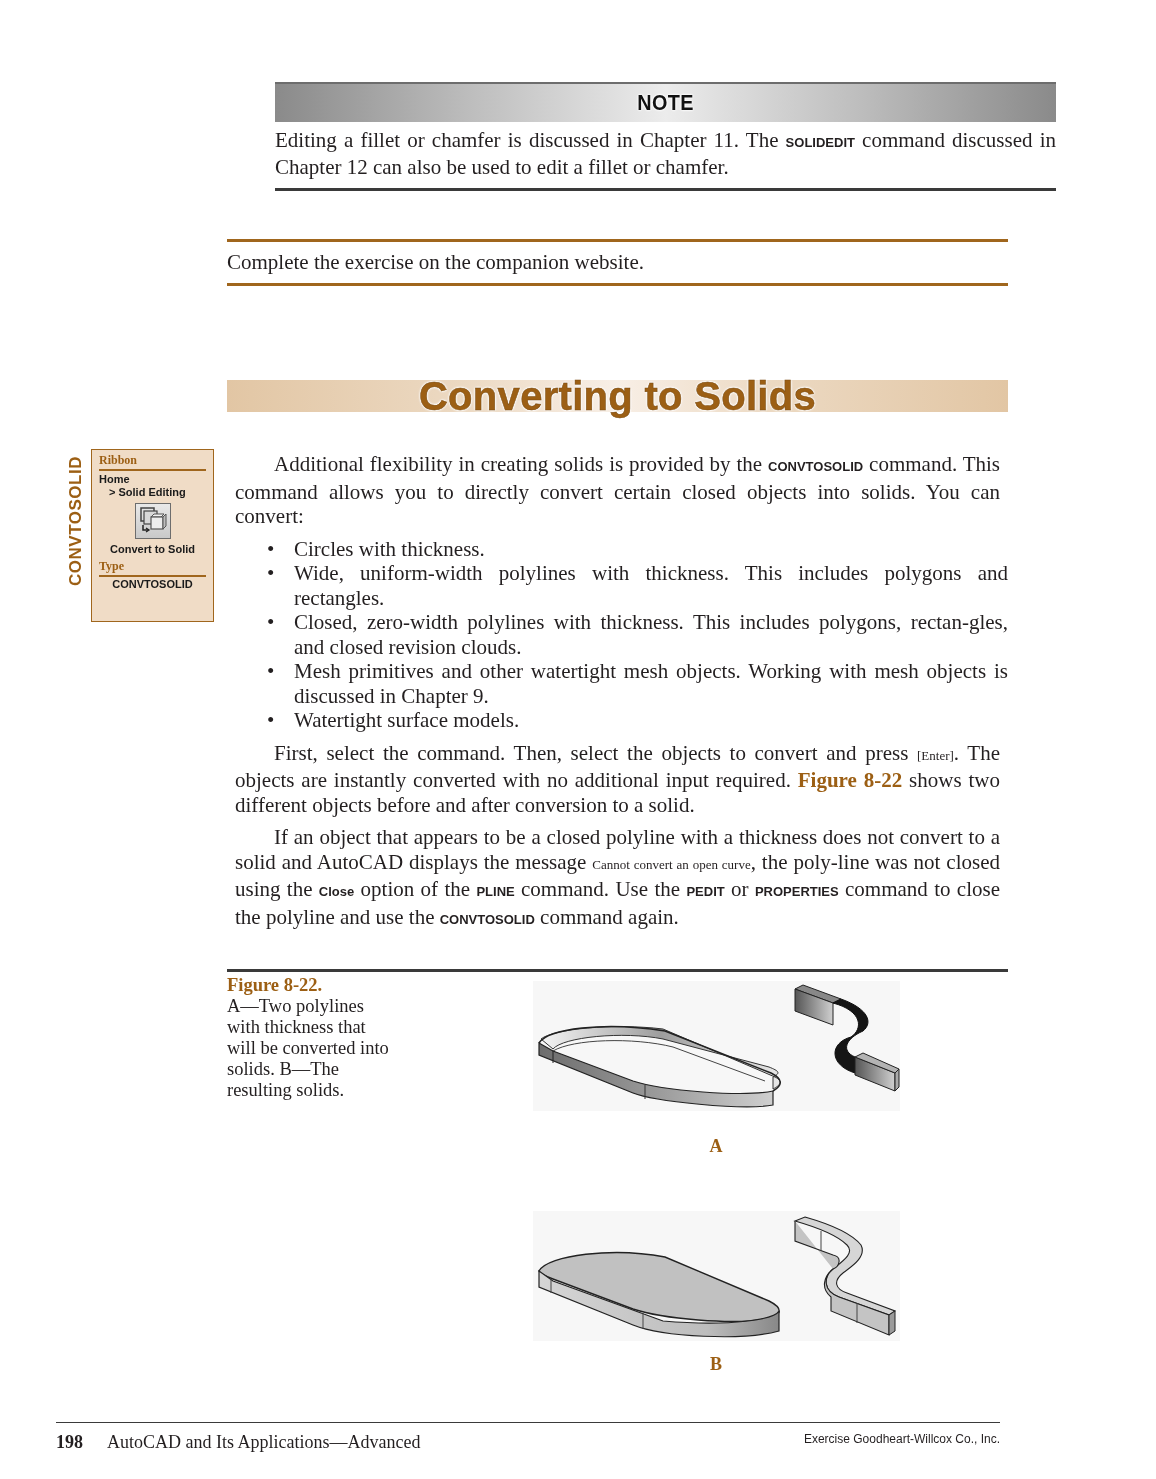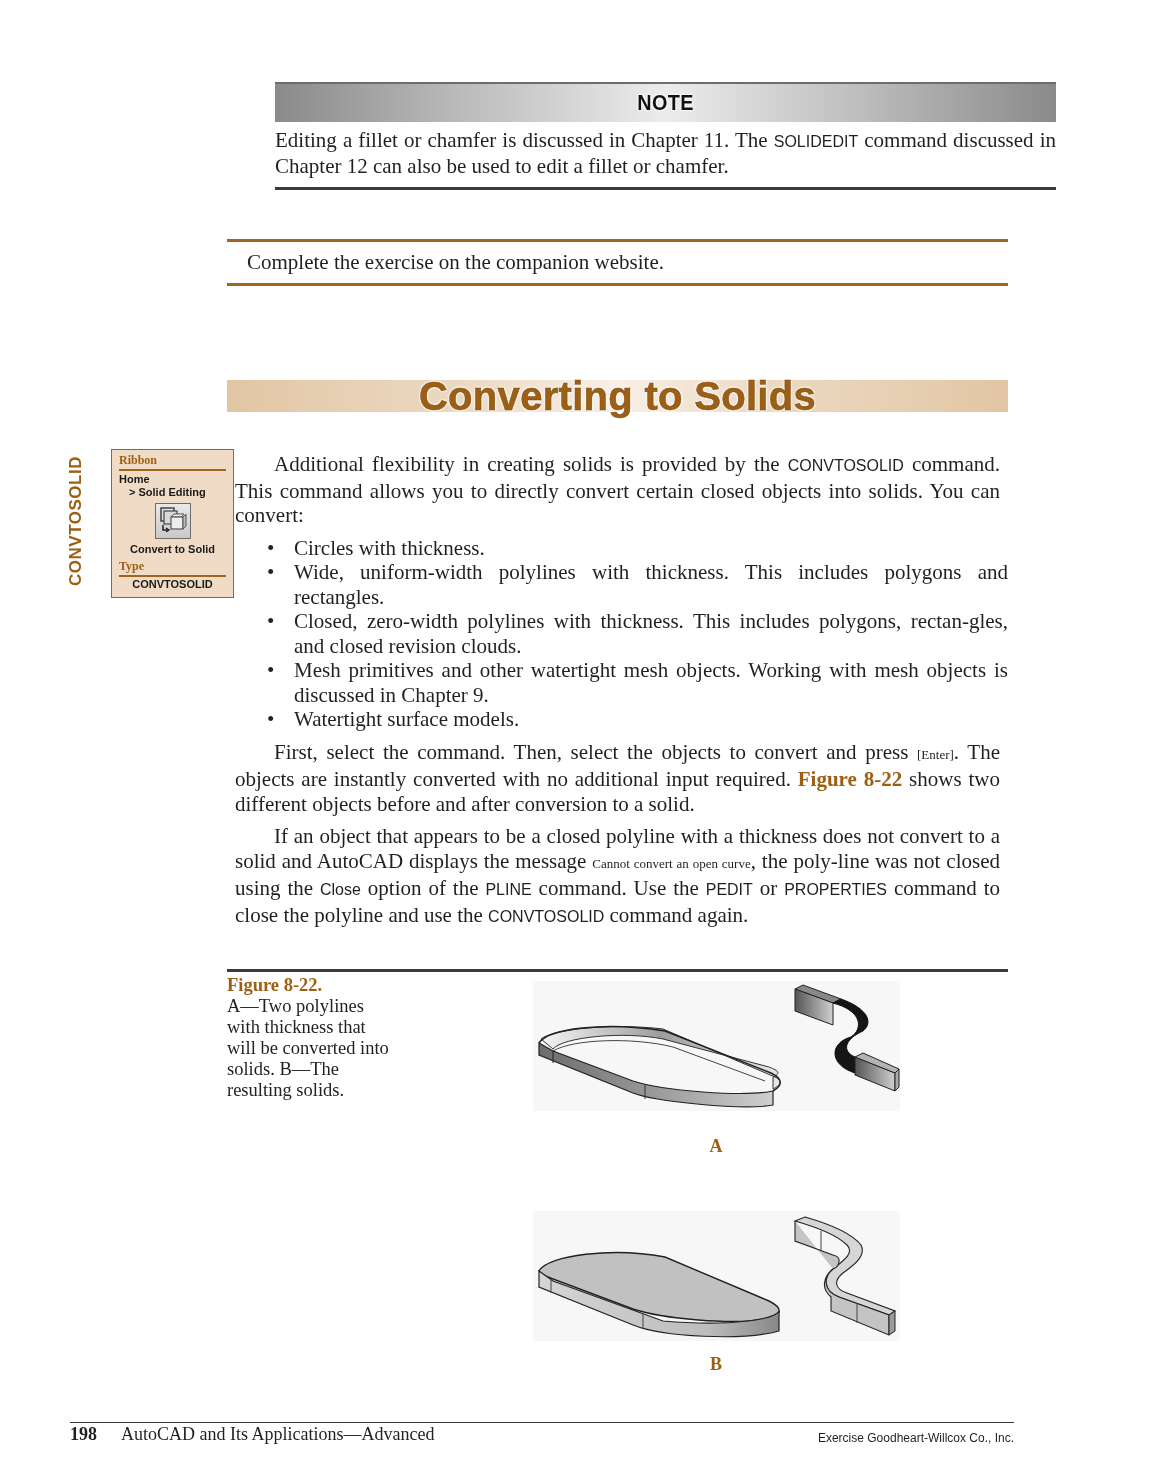--- a/index.html
+++ b/index.html
@@ -10,22 +10,22 @@
     body {
       width: 1156px;
       height: 1479px;
       position: relative;
       overflow: hidden;
       font-family: "Liberation Serif", "DejaVu Serif", serif;
       color: #231f20;
     }
     .cmd {
       font-family: "Liberation Sans", "DejaVu Sans", sans-serif;
-      font-weight: normal;
-      font-size: 16px;
+      font-weight: bold;
+      font-size: 13px;
     }
     .ui-text {
       font-family: Liberation Serif, serif;
       font-size: 13px;
     }
     .fig-ref {
       color: #9c5f14;
       font-weight: bold;
     }
 
@@ -90,21 +90,20 @@
     .exercise-url {
       font-family: "Liberation Sans", "DejaVu Sans", sans-serif;
       font-size: 17px;
       color: #333;
       line-height: 30px;
     }
     .exercise-body {
       font-size: 21px;
       line-height: 24px;
       padding: 8px 0 9px 0;
-      margin-left: 20px;
     }
 
     
     .section-head {
       position: absolute;
       left: 227px;
       top: 380px;
       width: 781px;
       height: 32px;
       background: linear-gradient(90deg, #e2c6a4 0%, #ecd9c2 30%, #f8efe6 50%, #ecd9c2 70%, #e2c6a4 100%);
@@ -141,27 +140,26 @@
       font-size: 17px;
       letter-spacing: 0.5px;
       color: #9c5f14;
       white-space: nowrap;
     }
     .sidebox {
       position: absolute;
       left: 91px;
       top: 449px;
       width: 123px;
-      height: 149px;
+      height: 173px;
       background: #f0dcc6;
       border: 1.5px solid #a0661d;
       box-sizing: border-box;
       padding: 3px 7px 0 7px;
       font-family: "Liberation Sans", "DejaVu Sans", sans-serif;
-      margin-left: 20px;
     }
     .sb-head {
       font-family: "Liberation Serif", "DejaVu Serif", serif;
       font-weight: bold;
       font-size: 12px;
       color: #9c5f14;
       line-height: 15px;
       border-bottom: 2px solid #a0661d;
       padding-bottom: 1px;
     }
@@ -267,28 +265,28 @@
       width: 40px;
       text-align: center;
       font-weight: bold;
       font-size: 18px;
       color: #9c5f14;
     }
 
     
     .footer {
       position: absolute;
-      left: 70px;
+      left: 56px;
       top: 1422px;
       width: 944px;
       border-top: 1.5px solid #3a3a3a;
       display: flex;
       justify-content: space-between;
-      align-items: flex-end;
-      padding-top: 1px;
+      align-items: flex-start;
+      padding-top: 9px;
     }
     .footer-left {
       font-size: 18px;
     }
     .page-number {
       font-weight: bold;
       margin-right: 24px;
     }
     .footer-right {
       font-family: "Liberation Sans", "DejaVu Sans", sans-serif;

